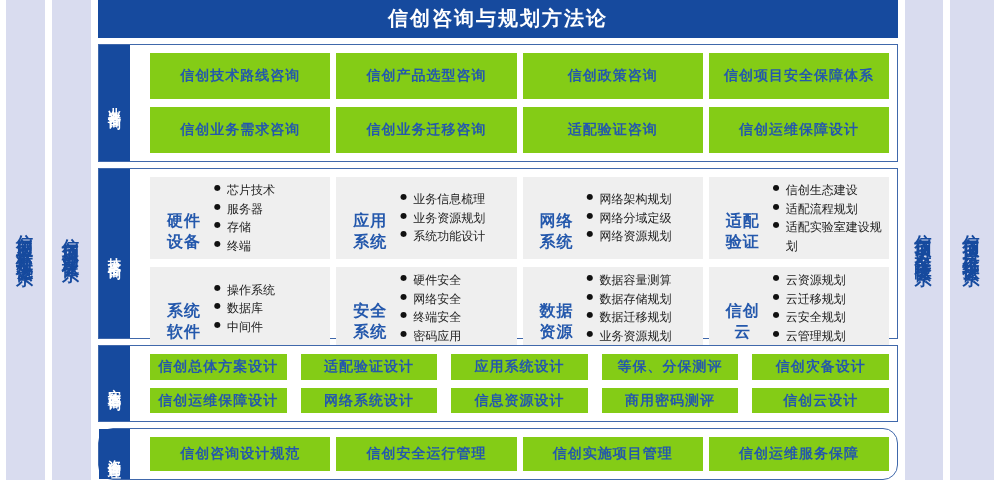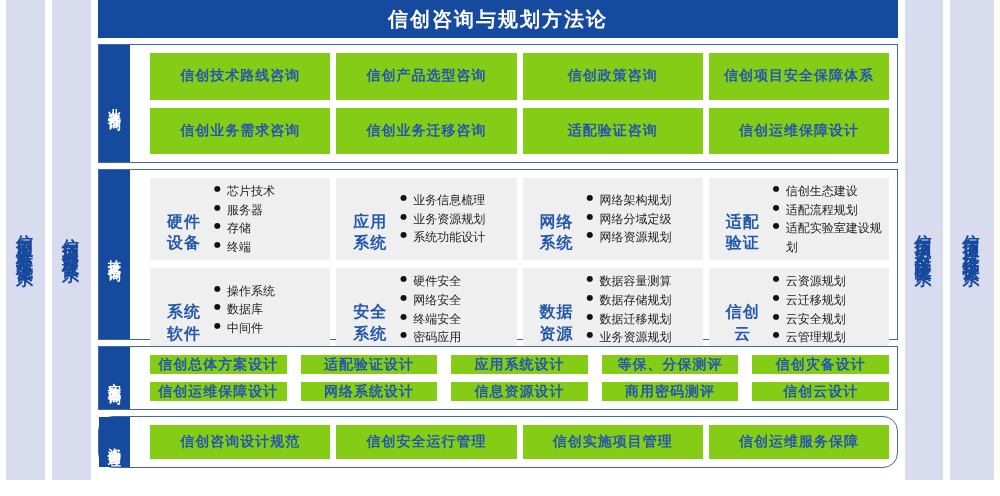--- a/index.html
+++ b/index.html
@@ -13,21 +13,21 @@
   .vbar .vtext { writing-mode:vertical-lr; text-orientation:upright;
     color:#164a9e; font-weight:bold; font-size:17px; letter-spacing:4px; }
 
   
   .main { flex:1; display:flex; flex-direction:column; gap:6px; height:480px; }
   .title-bar { height:38px; background:#164a9e; color:#ffffff; font-weight:bold;
     font-size:20px; letter-spacing:2px; display:flex; align-items:center; justify-content:center; }
 
   
   .box { border:1px solid #4068ab; background:#ffffff; display:flex; }
-  .h-s1 { height:119px; } .h-s2 { height:171px; } .h-s3 { height:64px; } .h-s4 { height:52px;border-radius:15px; }
+  .h-s1 { height:119px; } .h-s2 { height:171px; } .h-s3 { height:78px; } .h-s4 { height:52px;border-radius:15px; }
   .sec-label { width:31px; background:#164a9e; display:flex; align-items:center; justify-content:center; }
   .sec-label .vtext { writing-mode:vertical-lr; text-orientation:upright;
     color:#ffffff; font-weight:bold; font-size:13px; letter-spacing:3px; line-height:15px; }
   .sec-label .vtext.two-col { max-height:40px; letter-spacing:2px; }
   .sec-content { flex:1; display:flex; flex-direction:column; gap:8px; padding:8px 8px 8px 20px; }
 
   .pill-row { flex:1; display:grid; }
   .cols4 { grid-template-columns:repeat(4,1fr); gap:6px; }
   .cols5 { grid-template-columns:repeat(5,1fr); gap:14px; }
   .pill { background:#84cc16; color:#2458ac; font-weight:bold; font-size:14px;

